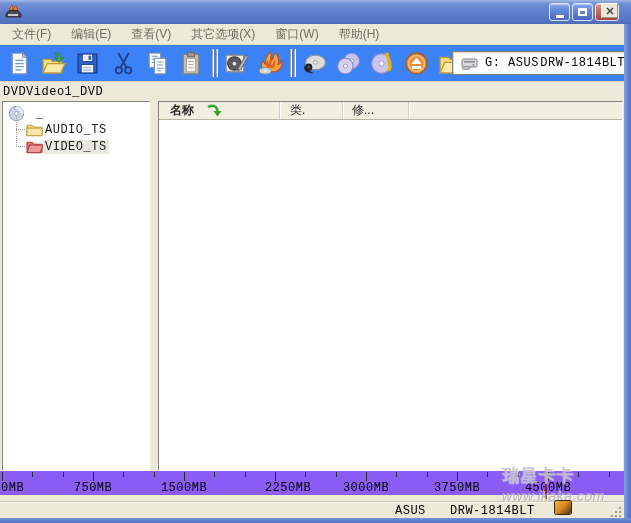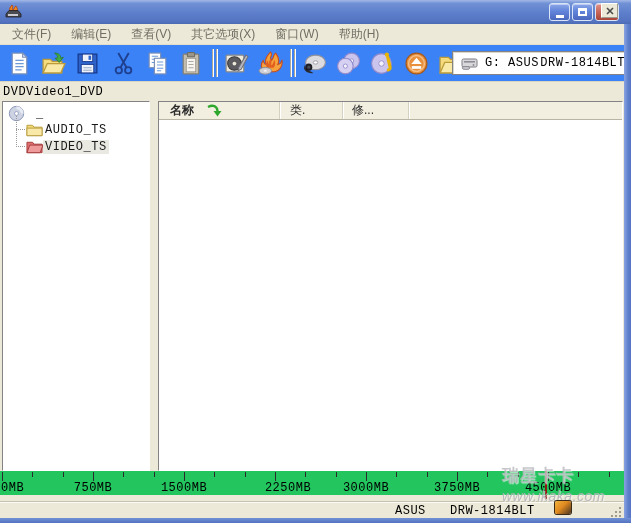--- a/index.html
+++ b/index.html
@@ -116,21 +116,21 @@
   .tree-vline { position:absolute; left:13px; top:14px; height:31px; border-left:1px dotted #9a9a9a; }
   .tree-hline { position:absolute; left:13px; width:9px; border-top:1px dotted #9a9a9a; }
   .hline-1 { top:27px; } .hline-2 { top:44px; }
   .tree-row { position:absolute; left:23px; height:17px; display:flex; align-items:center; cursor:default; }
   .row-1 { top:19px; } .row-2 { top:36px; }
   .tree-row svg { width:17px; height:14px; }
   .tree-label { font-size:12px; color:#1a1a1a; padding:0 2px; letter-spacing:0.5px; }
   .tree-label.selected { background:#E9E9E1; }
 
   
-  .ruler { position:absolute; left:0; top:471px; width:631px; height:24px; background:#22c55e;padding-left:45px; }
+  .ruler { position:absolute; left:0; top:471px; width:631px; height:24px; background:#8b5cf6;padding-left:45px; }
   .tick { position:absolute; top:1px; width:1px; height:5px; background:#2b2b2b; }
   .tick.major { height:9px; }
   .cap-label { position:absolute; top:10px; font-size:12px; color:#000; letter-spacing:0.5px; white-space:nowrap; }
   .cl0 { left:1px; }
   .cl1 { left:93px;  transform:translateX(-50%); }
   .cl2 { left:184px; transform:translateX(-50%); }
   .cl3 { left:288px; transform:translateX(-50%); }
   .cl4 { left:366px; transform:translateX(-50%); }
   .cl5 { left:457px; transform:translateX(-50%); }
   .cl6 { left:548px; transform:translateX(-50%); }

